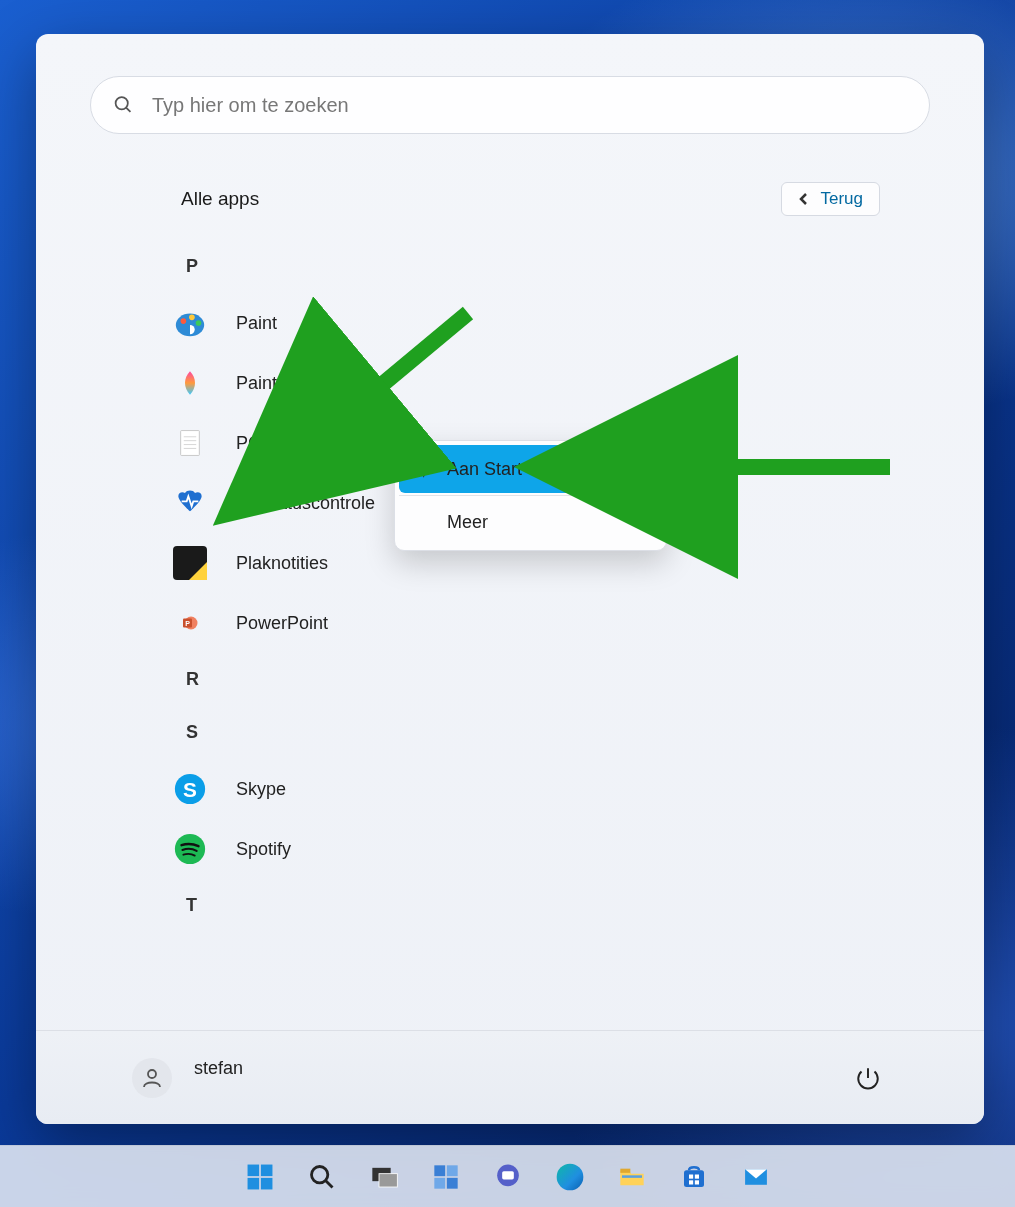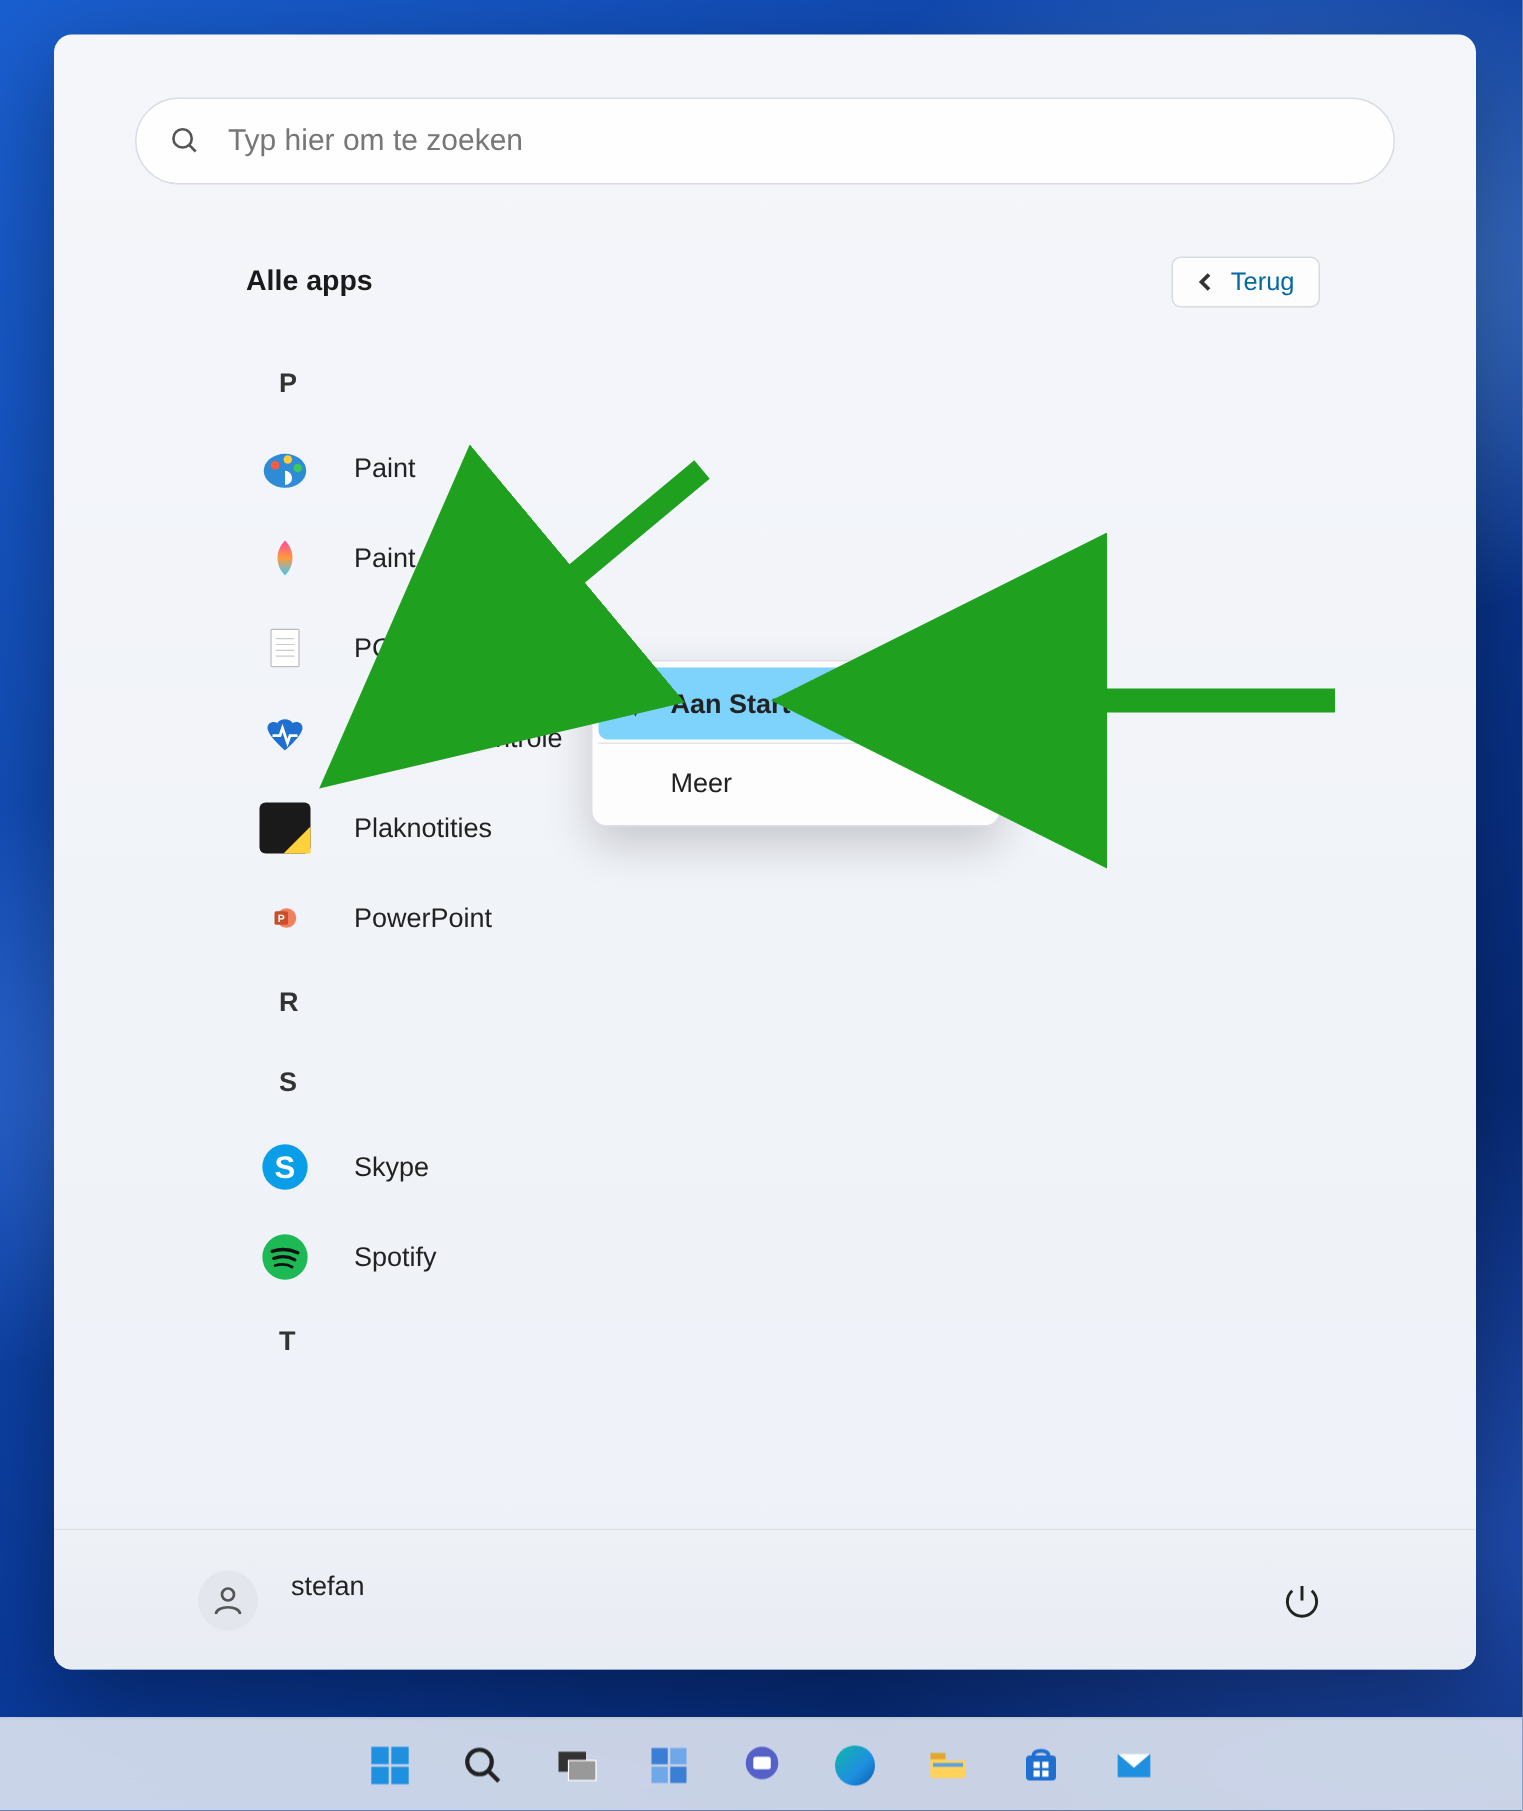--- a/index.html
+++ b/index.html
@@ -11,21 +11,21 @@
   .bg-swirl {
     position: absolute; inset: 0;
     background:
       radial-gradient(ellipse 600px 400px at 85% 15%, rgba(120,180,255,0.6), transparent 60%),
       radial-gradient(ellipse 500px 300px at 10% 60%, rgba(60,120,230,0.7), transparent 65%),
       radial-gradient(ellipse 700px 500px at 95% 85%, rgba(40,90,200,0.8), transparent 60%),
       linear-gradient(135deg, #1a5fd0 0%, #0a3a9a 50%, #052060 100%);
   }
   .start-panel {
     position: absolute;
-    left: 36px; top: 23px;
+    left: 36px; top: 34px;
     width: 948px; height: 1090px;
     background: linear-gradient(180deg, #f4f6fa 0%, #eef1f7 100%);
     border-radius: 12px;
     box-shadow: 0 20px 60px rgba(0,0,0,0.35);
     display: flex; flex-direction: column;
   }
   .search-box {
     margin: 42px 54px 0 54px;
     height: 58px;
     background: #fefeff;
@@ -38,21 +38,21 @@
   .search-box input {
     border: none; outline: none; background: transparent;
     margin-left: 18px; font-size: 20px; color: #333; width: 100%;
   }
   .search-box input::placeholder { color: #777; }
 
   .header-row {
     display: flex; justify-content: space-between; align-items: center;
     margin: 48px 104px 0 128px;
   }
-  .header-title { font-size: 19px; font-weight: 700; color: #1a1a1a; }
+  .header-title { font-size: 19px; font-weight: 400; color: #1a1a1a; margin-left: 17px; }
   .back-btn {
     background: #fdfdfe; border: 1px solid #d6dae2;
     border-radius: 6px; padding: 6px 16px;
     display: flex; align-items: center; gap: 10px;
     font-size: 17px; color: #0369a1; cursor: pointer;
   }
   .back-btn svg { width: 12px; height: 12px; stroke: #333; stroke-width: 2.5; fill: none; }
 
   .app-list {
     margin: 24px 128px 0 128px;
@@ -88,21 +88,21 @@
     box-shadow: 0 12px 30px rgba(0,0,0,0.18);
     overflow: hidden;
     padding: 4px;
   }
   .context-item {
     display: flex; align-items: center;
     height: 48px; padding: 0 14px;
     font-size: 18px; color: #222;
     cursor: pointer; border-radius: 6px;
   }
-  .context-item.hovered { background: #7dd3fc; font-weight: bold; }
+  .context-item.hovered { background: #0ea5e9; }
   .context-item svg.pin { width: 20px; height: 20px; stroke: #333; fill: none; stroke-width: 1.6; margin-right: 14px; }
   .context-item .spacer { flex: 1; }
   .context-item svg.chev { width: 12px; height: 12px; stroke: #555; stroke-width: 2.5; fill: none; }
   .context-item .indent { width: 34px; }
   .context-divider {
     height: 1px;
     background: #e1e3e8;
     margin: 2px 0;
   }
 

